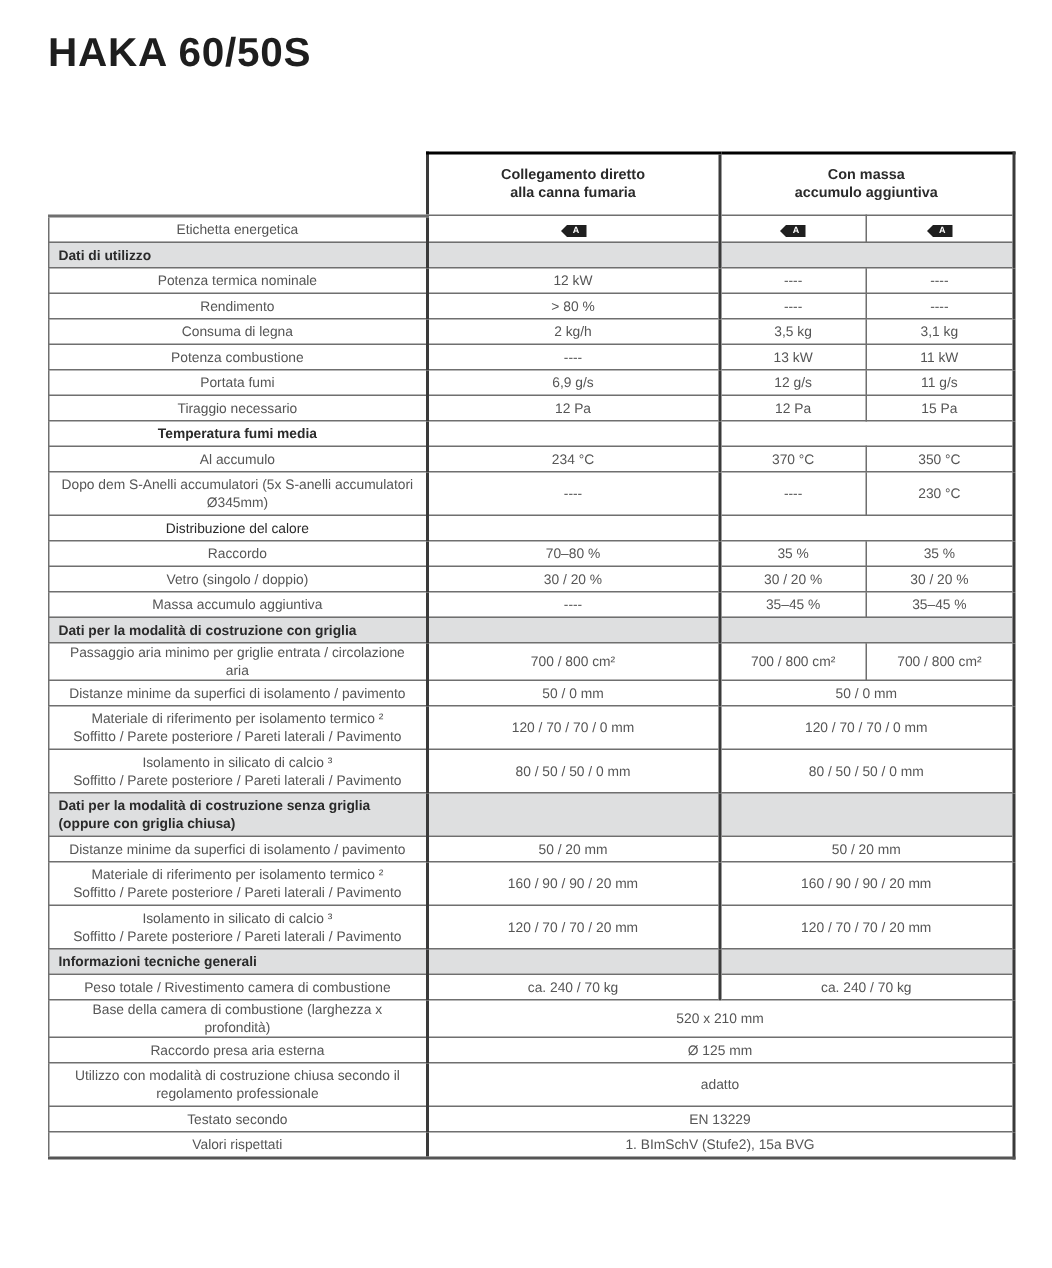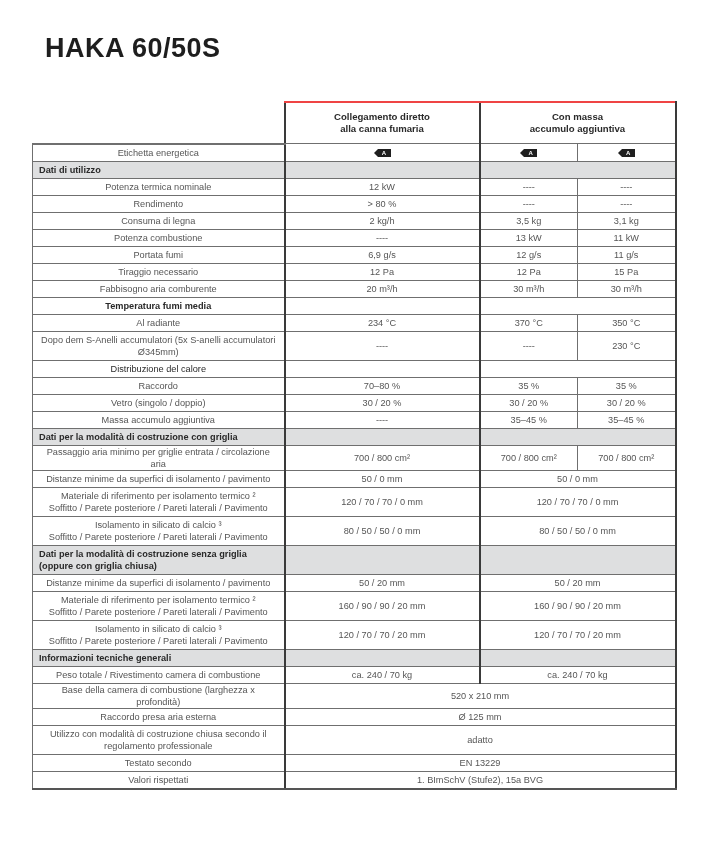--- a/index.html
+++ b/index.html
@@ -1,29 +1,29 @@
 <!DOCTYPE html>
 <html><head>
   <meta charset="utf-8">
   <style>
     html, body { margin: 0; padding: 0; background: #ffffff; }
     body { width: 701px; height: 845px; position: relative; overflow: hidden;
            font-family: "Liberation Sans", sans-serif; color: #555; }
     .title { position: absolute; left: 32px; top: 20px; font-size: 27px; font-weight: bold;
-             color: #1e1e1e; letter-spacing: 0.5px; margin: 13px; }
+             color: #1e1e1e; letter-spacing: 0.5px; margin: 0; }
     table.spec { position: absolute; left: 32px; top: 101px; border-collapse: collapse;
                  table-layout: fixed; width: 643px; font-size: 9.2px; }
     table.spec td { border: 1px solid #6f6f6f; padding: 0 6px; height: 16px; vertical-align: middle; line-height: 12px; }
     td.lbl { color: #555; text-align: center; }
     td.val { color: #555; text-align: center; }
     tr.section td { background: #dedfe0; font-weight: bold; color: #2a2a2a; }
     tr.tall td { height: 28px; }
     td.top { vertical-align: top; padding-top: 3px; }
     td.bot { vertical-align: bottom; padding-bottom: 3px; }
-    tr.head td { height: 40px; font-weight: bold; color: #2a2a2a; text-align: center; font-size: 9.6px; border-top: 2px solid #ef4444; }
+    tr.head td { height: 40px; font-weight: bold; color: #2a2a2a; text-align: center; font-size: 9.6px; border-top: 2px solid #000000; }
     tr.head td.empty { border: none; border-bottom: 2px solid #6f6f6f; }
     .thick-l { border-left: 2px solid #3a3a3a !important; }
     .thick-r { border-right: 2px solid #3a3a3a !important; }
     .thick-b { border-bottom: 2px solid #555 !important; }
     .energy { display: inline-block; position: relative; width: 13px; height: 8px; background: #1f1f1f;
               color: #fff; font-size: 6px; font-weight: bold; line-height: 8px; text-align: center; margin-left: 4px; }
     .energy::before { content: ""; position: absolute; left: -4px; top: 0; border-top: 4px solid transparent;
                       border-bottom: 4px solid transparent; border-right: 4px solid #1f1f1f; }
     .pre { white-space: pre-line; }
   </style>
@@ -90,34 +90,28 @@
         <td class="val thick-l">6,9 g/s</td>
         <td class="val thick-l">12 g/s</td>
         <td class="val thick-r">11 g/s</td>
       </tr>
   <tr>
         <td class="lbl">Tiraggio necessario</td>
         <td class="val thick-l">12 Pa</td>
         <td class="val thick-l">12 Pa</td>
         <td class="val thick-r">15 Pa</td>
       </tr>
-  <tr>
-        <td class="lbl">Fabbisogno aria comburente</td>
-        <td class="val thick-l">20 m³/h</td>
-        <td class="val thick-l">30 m³/h</td>
-        <td class="val thick-r">30 m³/h</td>
-      </tr>
 
   <tr>
     <td class="lbl" style="font-weight:bold;color:#2a2a2a">Temperatura fumi media</td>
         <td class="thick-l"></td>
         <td colspan="2" class="thick-l thick-r"></td>
   </tr>
   <tr>
-        <td class="lbl">Al radiante</td>
+        <td class="lbl">Al accumulo</td>
         <td class="val thick-l">234 °C</td>
         <td class="val thick-l">370 °C</td>
         <td class="val thick-r">350 °C</td>
       </tr>
   <tr class="tall">
         <td class="lbl">Dopo dem S-Anelli accumulatori (5x S-anelli accumulatori Ø345mm)</td>
         <td class="val thick-l top">----</td>
         <td class="val thick-l top">----</td>
         <td class="val thick-r top">230 °C</td>
       </tr>

